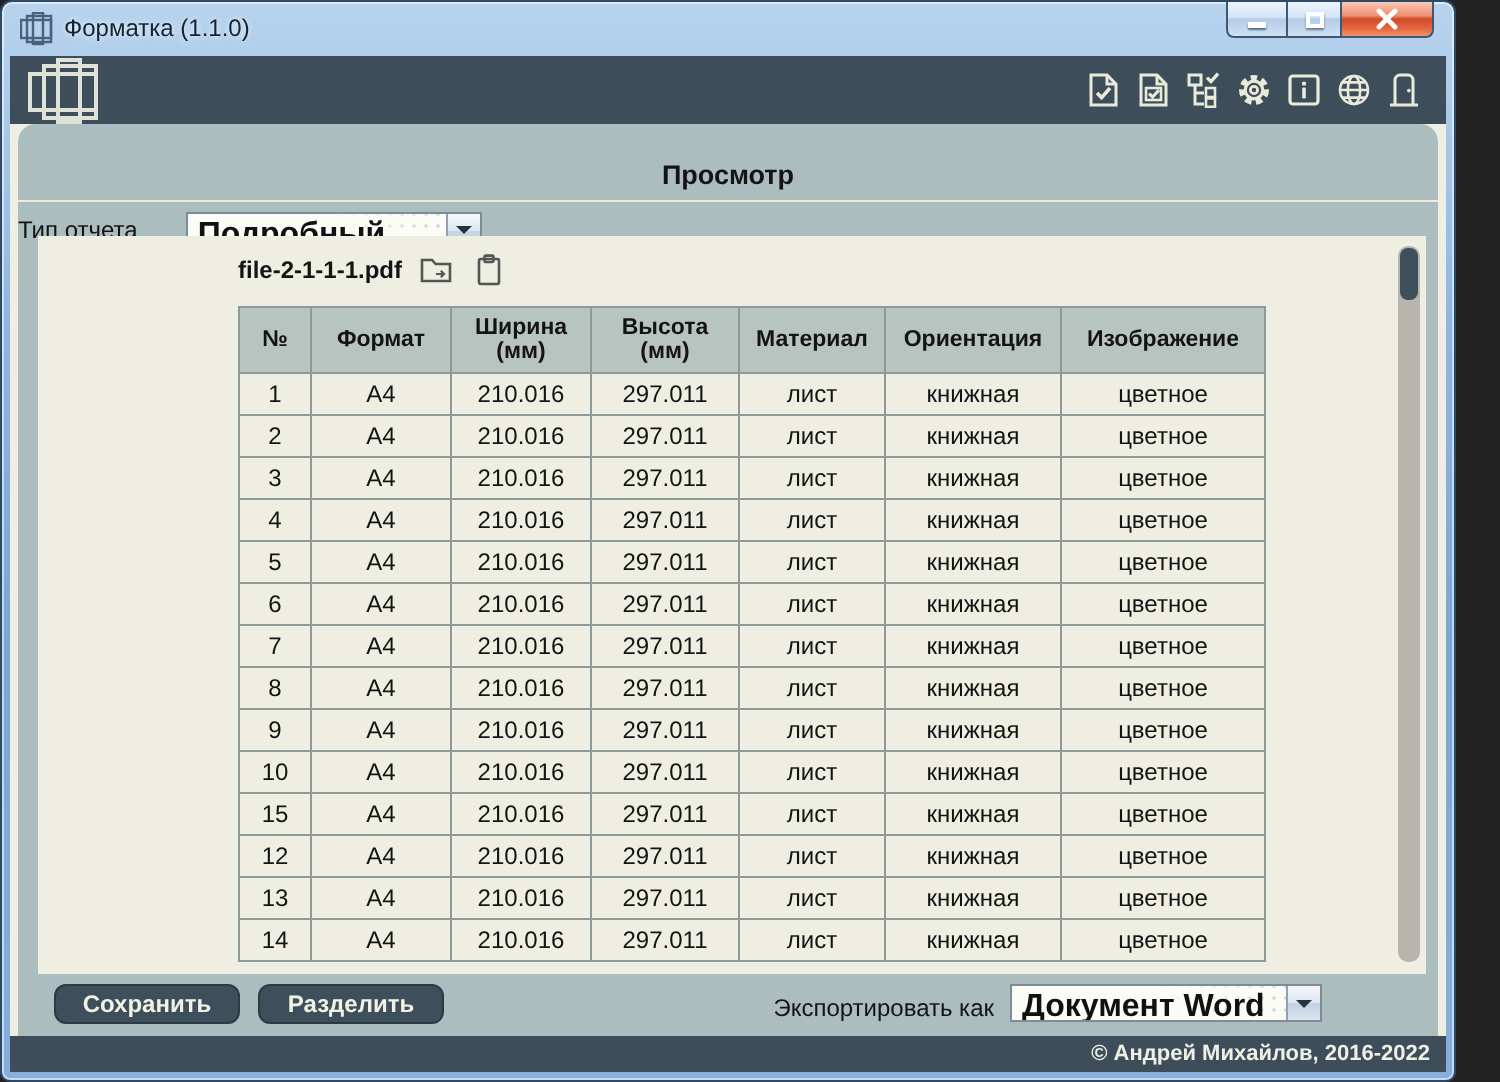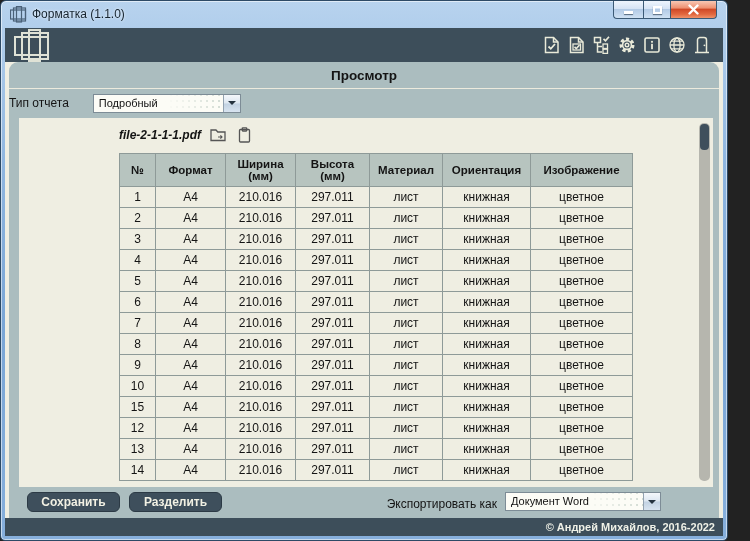--- a/index.html
+++ b/index.html
@@ -29,36 +29,36 @@
 
   
   .toolbar{ position:absolute; top:0; left:0; right:0; height:34px; background:#3d4e5a; }
   .logo{ position:absolute; left:9px; top:1px; }
   .tb-icons{ position:absolute; right:12px; top:8px; display:flex; gap:7px; }
   .tb-btn{ width:18px; height:18px; display:flex; align-items:center; justify-content:center; cursor:pointer; }
 
   
   .panel{ position:absolute; top:34px; left:4px; right:4px; bottom:18px; background:#abbdbf; border-radius:9px 9px 0 0; }
   .view-title{ height:27px; border-bottom:1px solid #eceadd; display:flex; align-items:center; justify-content:center;
-               font-size:13.5px; font-weight:bold; color:#141414; }
+               font-size:13.5px; font-weight:bold; color:#141414;margin-top:12px; }
   .report-row{ height:28px; display:flex; align-items:center; justify-content:flex-start; gap:24px; font-size:12px; color:#141414; }
 
   
   .combo{ height:19px; background:#fcfcf6; border:1px solid #7d8c96; display:flex; align-items:stretch; cursor:pointer;
           background-image:radial-gradient(circle,#d3dcd4 0.8px,transparent 1px); background-size:6px 6px; background-position:2px 3px; }
-  .combo-text{ flex:1; font-size:11px; color:#111; padding:2px 12px 0 5px; white-space:nowrap; overflow:hidden; background:linear-gradient(90deg,#fcfcf6 55%, transparent 100%); }
+  .combo-text{ flex:1; font-size:16px; color:#111; padding:2px 12px 0 5px; white-space:nowrap; overflow:hidden; background:linear-gradient(90deg,#fcfcf6 55%, transparent 100%);font-weight:bold; }
   .combo-btn{ width:17px; border-left:1px solid #93a2b0; background:linear-gradient(180deg,#f5f8fb 0%,#dde7f1 48%,#c2d2e2 52%,#d8e4f0 100%); display:flex; align-items:center; justify-content:center; }
   .combo-arrow{ width:0; height:0; border-left:4px solid transparent; border-right:4px solid transparent; border-top:4px solid #24323e; }
   .combo-report{ width:148px; }
   .combo-export{ width:156px; }
 
   
   .viewer{ position:absolute; top:56px; left:10px; right:6px; bottom:31px; background:#efeee2; }
   .file-row{ position:absolute; top:9px; left:100px; display:flex; align-items:center; gap:9px; }
-  .file-name{ font-size:12px; font-weight:bold; color:#141414;font-style:italic; }
+  .file-name{ font-size:12px; font-weight:bold; color:#141414; }
   .mini-btn{ width:17px; height:16px; display:flex; align-items:center; justify-content:center; cursor:pointer; }
 
   .table-viewport{ position:absolute; top:35px; left:100px; width:520px; height:328px; overflow:hidden; }
   table{ border-collapse:collapse; table-layout:fixed; }
   th,td{ border:1px solid #8e9a98; text-align:center; color:#141414; overflow:hidden; }
   th{ background:#b7c4bf; font-size:11.5px; font-weight:bold; height:33px; padding:2px; }
   td{ font-size:12px; height:21px; background:#efeee2; }
   .c0{width:36px}.c1{width:70px}.c2{width:70px}.c3{width:74px}.c4{width:73px}.c5{width:88px}.c6{width:102px}
 
   .scrollbar{ position:absolute; top:5px; bottom:6px; right:3px; width:11px; background:#b6b6ae; border-radius:5px; }

